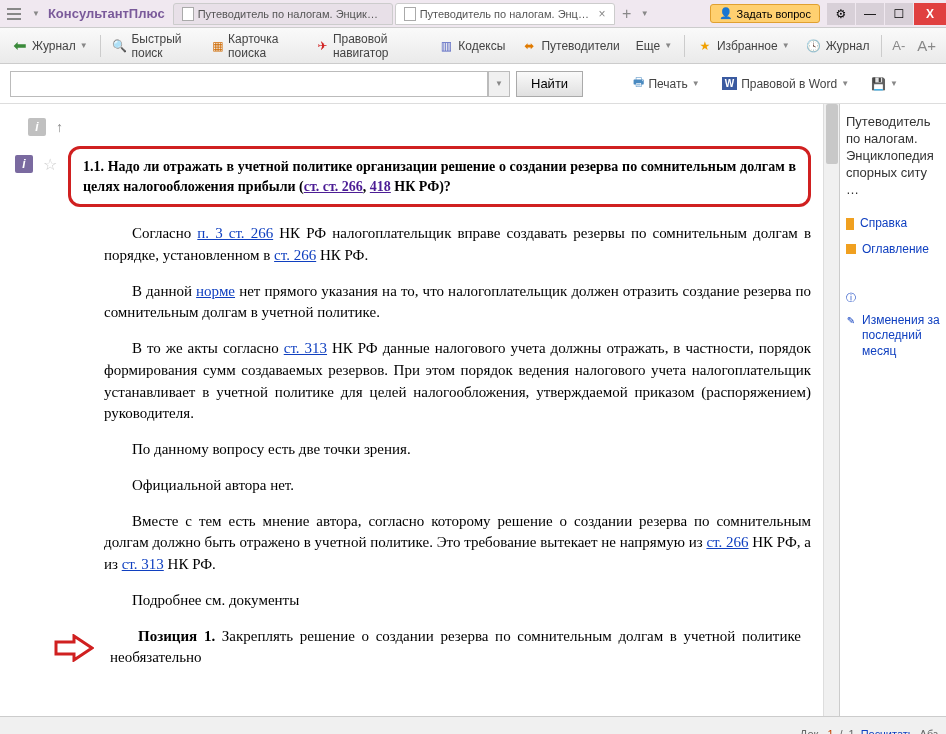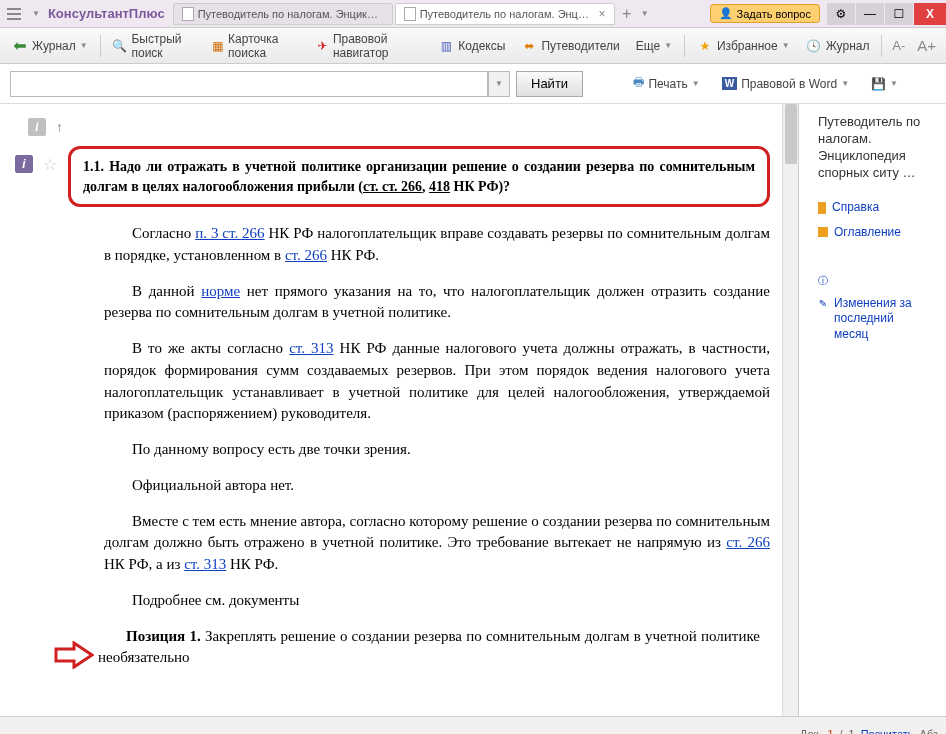--- a/index.html
+++ b/index.html
@@ -36,28 +36,28 @@
 .doc-scroll-thumb { position: absolute; top: 0; left: 2px; width: 12px; height: 60px; background: #c8c8c8; border-radius: 2px; }
 .doc-content { padding: 8px 28px 8px 28px; height: 100%; overflow: hidden; }
 .crumb-row { display: flex; align-items: center; gap: 10px; padding: 6px 0 10px 0; }
 .info-icon { width: 18px; height: 18px; background: #c0c0c0; border-radius: 2px; display: flex; align-items: center; justify-content: center; color: #fff; font-style: italic; font-weight: bold; font-size: 12px; }
 .up-arrow { color: #888; font-size: 14px; }
 .crumb-text { color: #909090; font-weight: bold; font-size: 14px; letter-spacing: 0.3px; }
 .highlight-box { border: 3px solid #d02020; border-radius: 12px; padding: 8px 12px; margin: 0 0 16px 40px; position: relative; }
 .star-icon { position: absolute; left: -28px; top: 6px; font-size: 16px; color: #ccc; }
 .info-icon2 { position: absolute; left: -56px; top: 6px; width: 18px; height: 18px; background: #7a6aa0; border-radius: 2px; display: flex; align-items: center; justify-content: center; color: #fff; font-style: italic; font-weight: bold; font-size: 12px; }
 .hl-title { font-weight: bold; font-size: 14px; font-family: "Times New Roman", serif; text-align: justify; line-height: 1.4; }
-.hl-title .link { color: #000000; text-decoration: underline; }
+.hl-title .link { color: #4c1d95; text-decoration: underline; }
 .para { font-family: "Times New Roman", serif; font-size: 15px; text-align: justify; margin: 0 0 14px 76px; line-height: 1.45; text-indent: 28px; }
 .para .link { color: #1040c0; text-decoration: underline; cursor: pointer; }
-.pos-row { display: flex; align-items: flex-end; gap: 4px; margin-left: 26px; }
+.pos-row { display: flex; align-items: center; gap: 16px; margin-left: 26px; }
 .red-arrow { flex-shrink: 0; margin-top: 2px; }
 .pos-text { font-family: "Times New Roman", serif; font-size: 15px; text-align: justify; line-height: 1.45; flex: 1; margin-right: 10px; text-indent: 28px; }
 .pos-text b { font-weight: bold; }
-.sidebar { width: 147px; background: #fff; padding: 8px 19px; font-size: 12px; display: flex; flex-direction: column; gap: 10px; }
+.sidebar { width: 106px; background: #fff; padding: 8px 6px; font-size: 12px; display: flex; flex-direction: column; gap: 10px; }
 .sb-title { color: #333; font-size: 13px; line-height: 1.3; padding: 2px 0 8px 0; }
 .sb-link { display: flex; align-items: flex-start; gap: 6px; color: #1040c0; cursor: pointer; line-height: 1.3; }
 .sb-link .orange-ic { width: 8px; height: 12px; background: #f0a020; flex-shrink: 0; margin-top: 2px; }
 .sb-link .blue-ic { width: 10px; height: 10px; flex-shrink: 0; margin-top: 3px; display: flex; align-items: center; justify-content: center; color: #1040c0; font-size: 10px; }
 .statusbar { height: 34px; background: #f0f0f0; border-top: 1px solid #ccc; display: flex; align-items: center; justify-content: flex-end; padding: 0 8px; font-size: 11px; color: #666; gap: 6px; }
 .statusbar .link { color: #1040c0; cursor: pointer; }
 svg { display: block; }
 </style>
 </head>
 <body>

